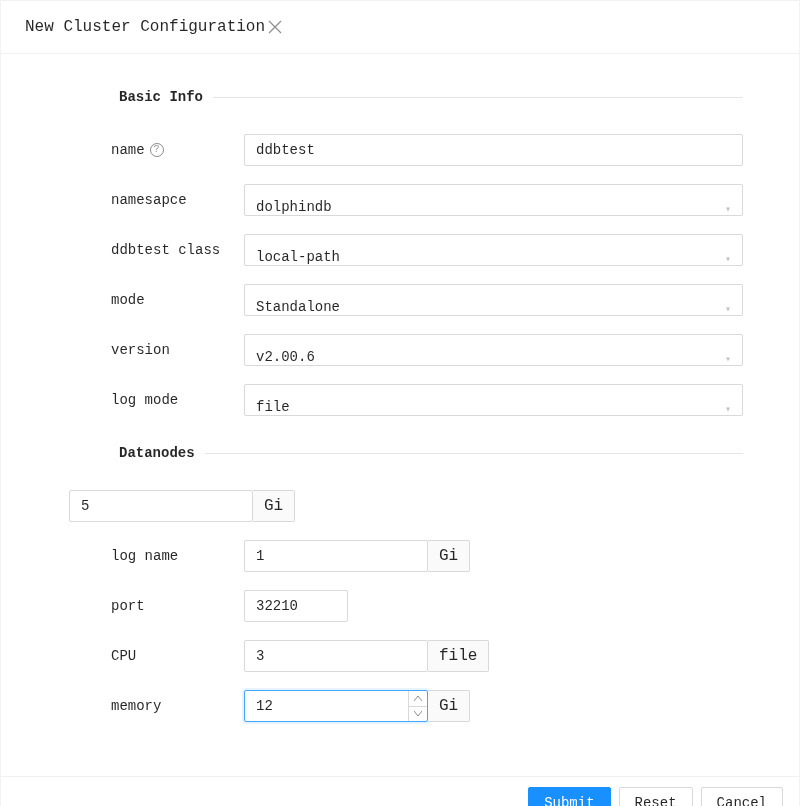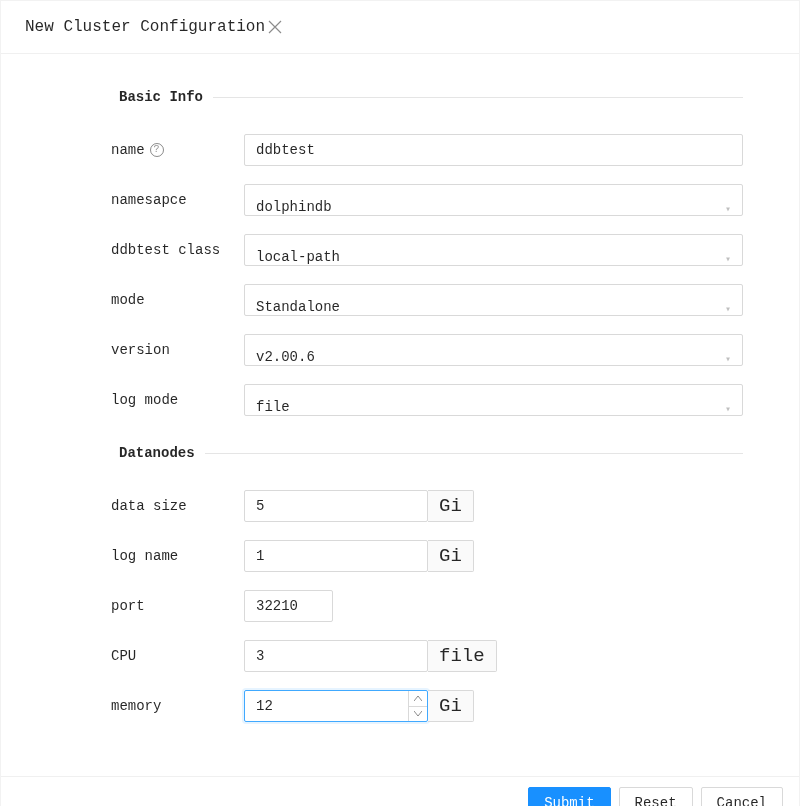--- a/index.html
+++ b/index.html
@@ -172,21 +172,21 @@
     .addon {
       height: 32px;
       border: 1px solid #d9d9d9;
       border-left: none;
       background: #fafafa;
       padding: 0 11px;
       display: flex;
       align-items: center;
       color: rgba(0,0,0,0.85);
       border-radius: 0 2px 2px 0;
-      font-size: 19px;
+      font-size: 16px;
     }
     .modal-footer {
       border-top: 1px solid #f0f0f0;
       padding: 10px 16px;
       display: flex;
       justify-content: flex-end;
       gap: 8px;
     }
     .btn {
       height: 32px;
@@ -285,21 +285,20 @@
       </div>
     </div>
 
     <div class="section" style="padding-top:0;">
       <div class="section-title-wrap">
         <span class="section-title first">Datanodes</span>
         <span class="divider-line"></span>
       </div>
 
       <div class="field-row">
-        <div class="field-label">data size</div>
         <div class="field-control">
           <div class="number-group">
             <div class="number-wrap plain">
               <input class="number-input-el" value="5" style="">
 
             </div>
             <div class="addon">Gi</div>
           </div>
         </div>
       </div>
@@ -313,21 +312,21 @@
 
             </div>
             <div class="addon">Gi</div>
           </div>
         </div>
       </div>
 
       <div class="field-row">
         <div class="field-label">port</div>
         <div class="field-control">
-          <div class="number-wrap plain" style="width:89px;">
+          <div class="number-wrap plain" style="width:104px;">
             <input class="number-input-el" value="32210" style="">
 
           </div>
         </div>
       </div>
 
       <div class="field-row">
         <div class="field-label">CPU</div>
         <div class="field-control">
           <div class="number-group">

